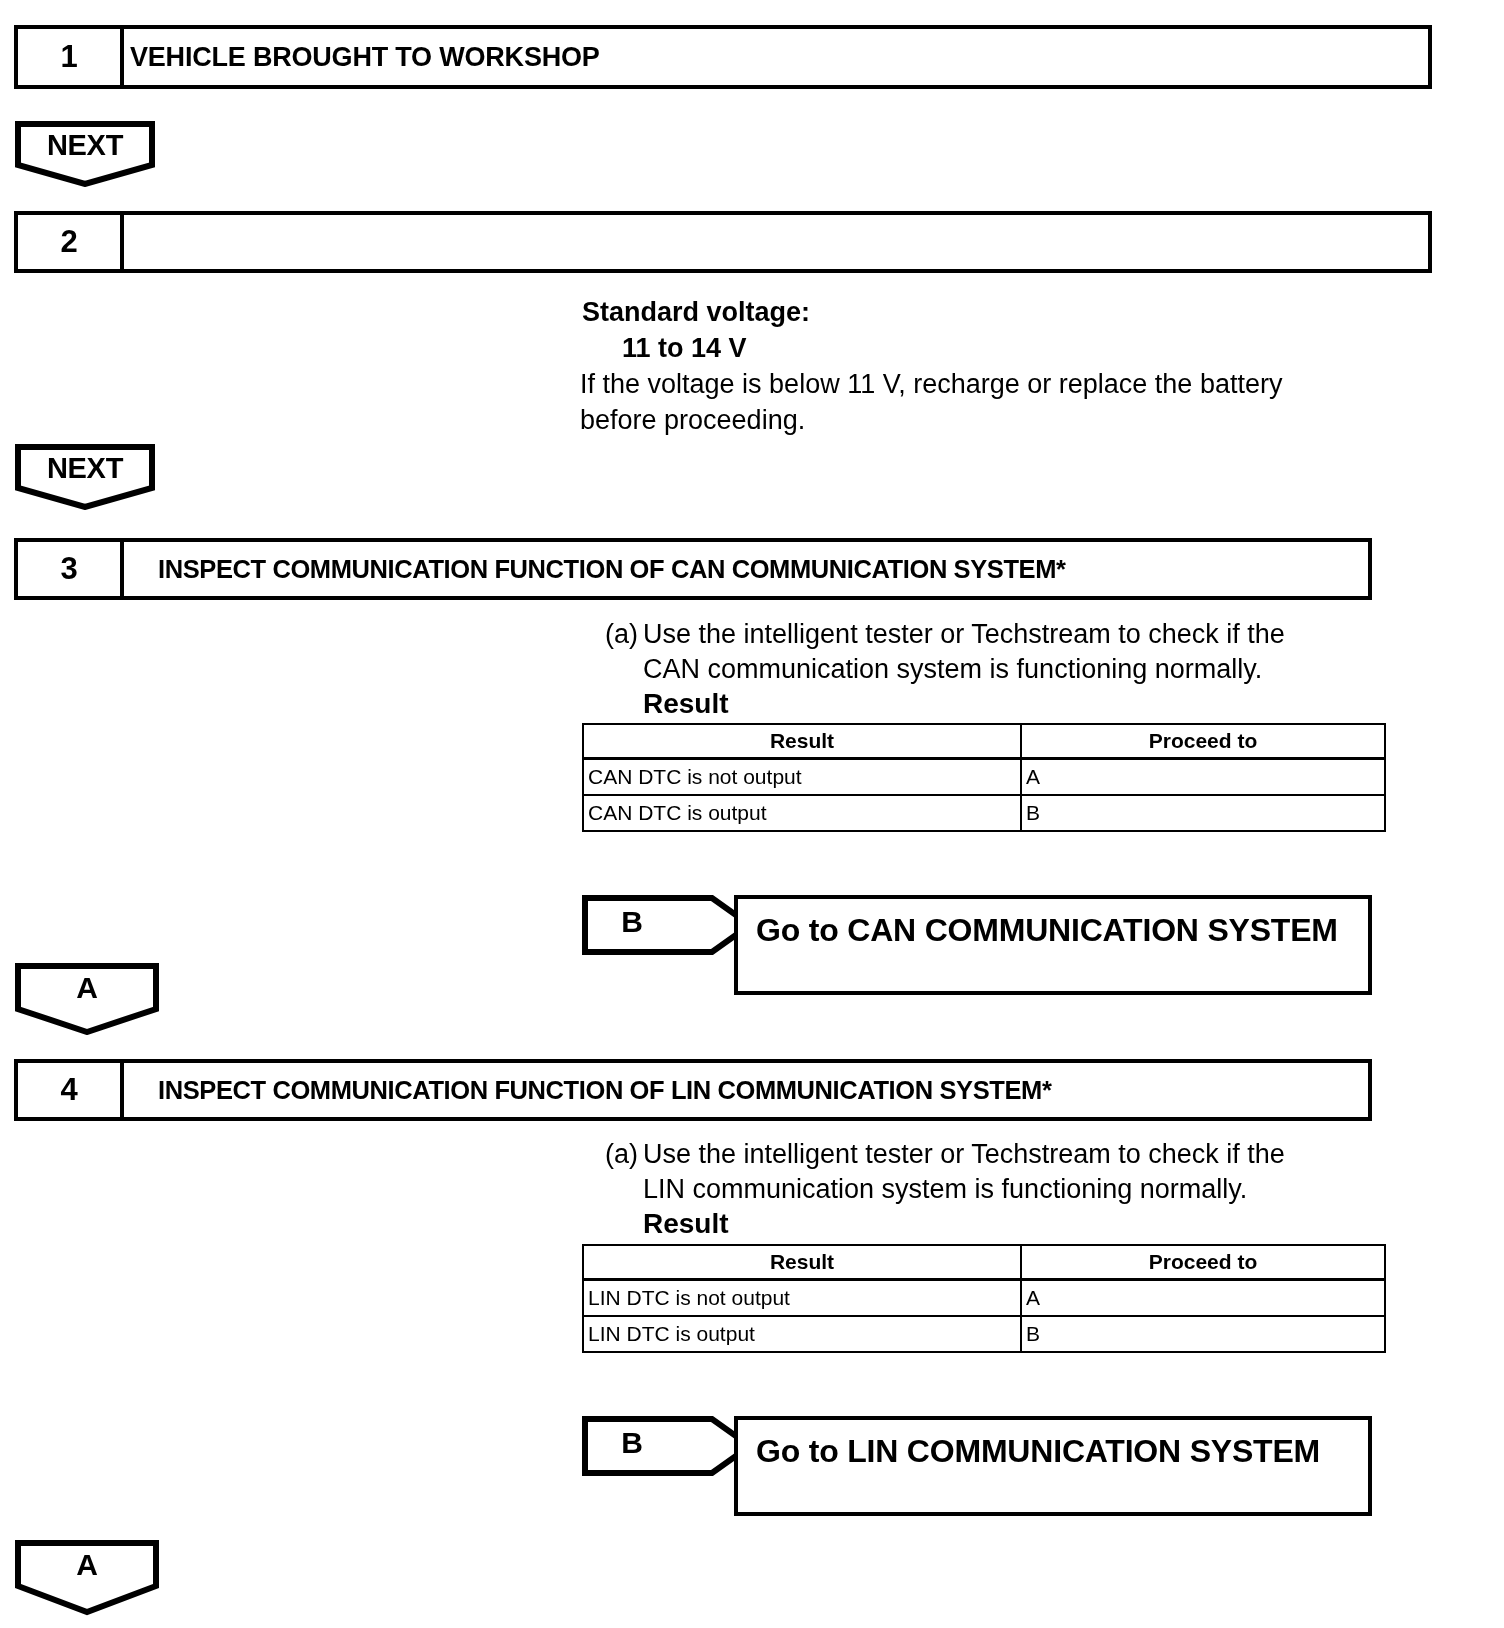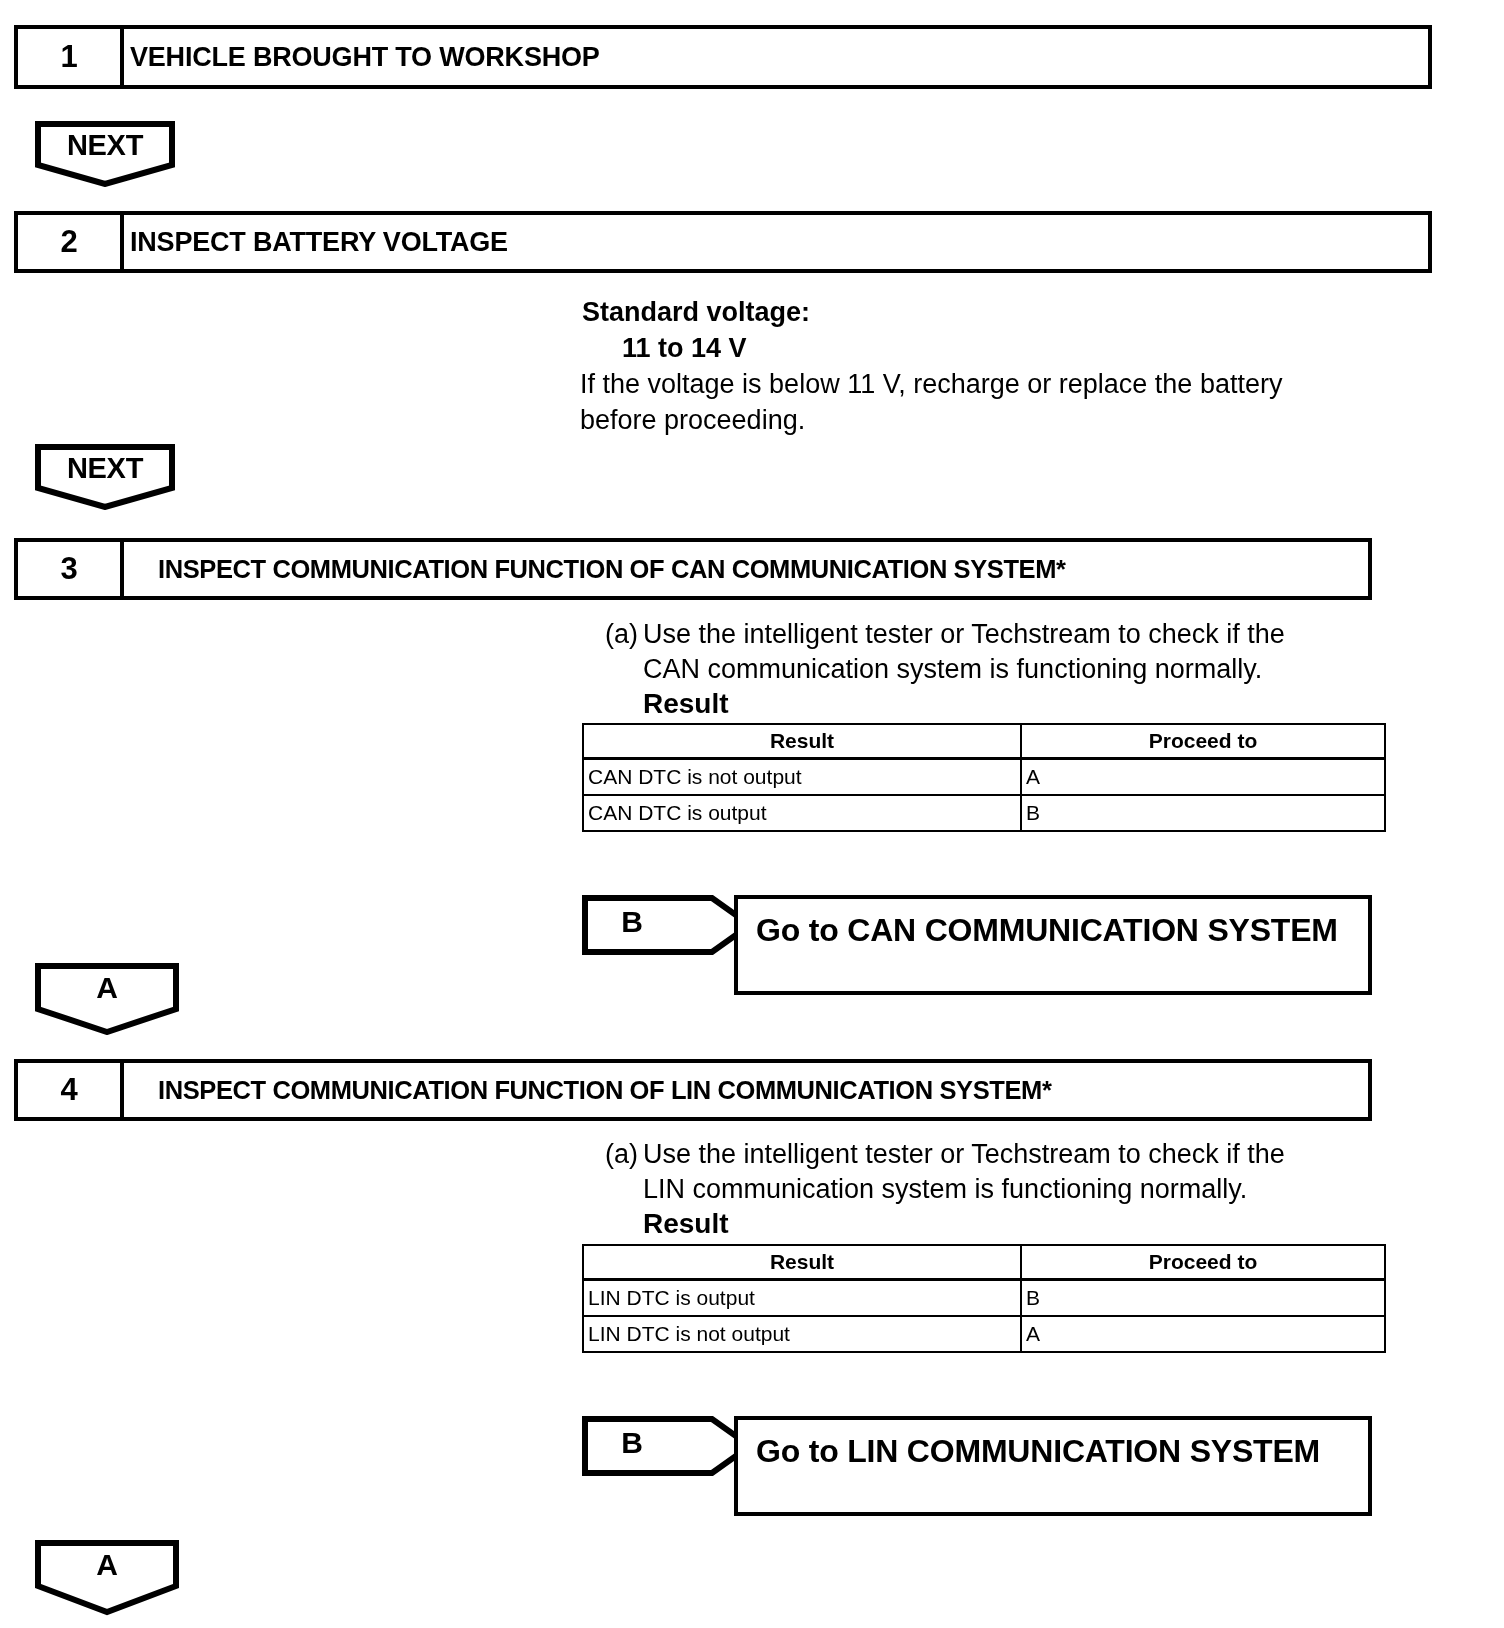--- a/index.html
+++ b/index.html
@@ -50,21 +50,20 @@
   }
   .step-title.sm {
     font-size: 25.5px;
     letter-spacing: -0.4px;
     margin-left: 28px;
   }
 
   
   .connector {
     position: absolute;
-    margin-left: 20px;
   }
   .connector svg { display: block; }
   .connector .conn-label {
     position: absolute;
     left: 0;
     right: 0;
     top: 8px;
     text-align: center;
     font-weight: bold;
     font-size: 29px;
@@ -173,21 +172,20 @@
 
   <div class="connector" style="left:15px; top:121px; width:140px; height:66px;">
     <svg width="140" height="66" viewBox="0 0 140 66">
       <polygon points="3,3 137,3 137,44 70,63 3,44" fill="#ffffff" stroke="#000000" stroke-width="6" stroke-linejoin="miter"></polygon>
     </svg>
     <div class="conn-label">NEXT</div>
   </div>
 
   <div class="step-box" style="left:14px; top:211px; width:1418px; height:62px;">
     <div class="step-num">2</div>
-    <div class="step-title">INSPECT BATTERY VOLTAGE</div>
   </div>
 
   <div class="textblock b-line" style="left:582px; top:294px;">Standard voltage:</div>
   <div class="textblock b-line indent1" style="left:600px; top:330px;">11 to 14 V</div>
   <div class="textblock" style="left:580px; top:366px; width:800px;">If the voltage is below 11 V, recharge or replace the battery
 before proceeding.</div>
 
   <div class="connector" style="left:15px; top:444px; width:140px; height:66px;">
     <svg width="140" height="66" viewBox="0 0 140 66">
       <polygon points="3,3 137,3 137,44 70,63 3,44" fill="#ffffff" stroke="#000000" stroke-width="6" stroke-linejoin="miter"></polygon>
@@ -259,26 +257,26 @@
 
   <table class="rtable" style="left:582px; top:1244px;">
     <thead>
       <tr>
         <th class="col-a">Result</th>
         <th class="col-b">Proceed to</th>
       </tr>
     </thead>
     <tbody>
       <tr>
+        <td>LIN DTC is not output</td>
+        <td>A</td>
+      </tr>
+      <tr>
         <td>LIN DTC is output</td>
         <td>B</td>
-      </tr>
-      <tr>
-        <td>LIN DTC is not output</td>
-        <td>A</td>
       </tr>
     </tbody>
   </table>
 
   <div class="branch-arrow" style="left:582px; top:1416px; width:172px; height:60px;">
     <svg width="172" height="60" viewBox="0 0 172 60">
       <polygon points="3,3 130,3 168,30 130,57 3,57" fill="#ffffff" stroke="#000000" stroke-width="6" stroke-linejoin="miter"></polygon>
     </svg>
     <div class="arr-label">B</div>
   </div>

